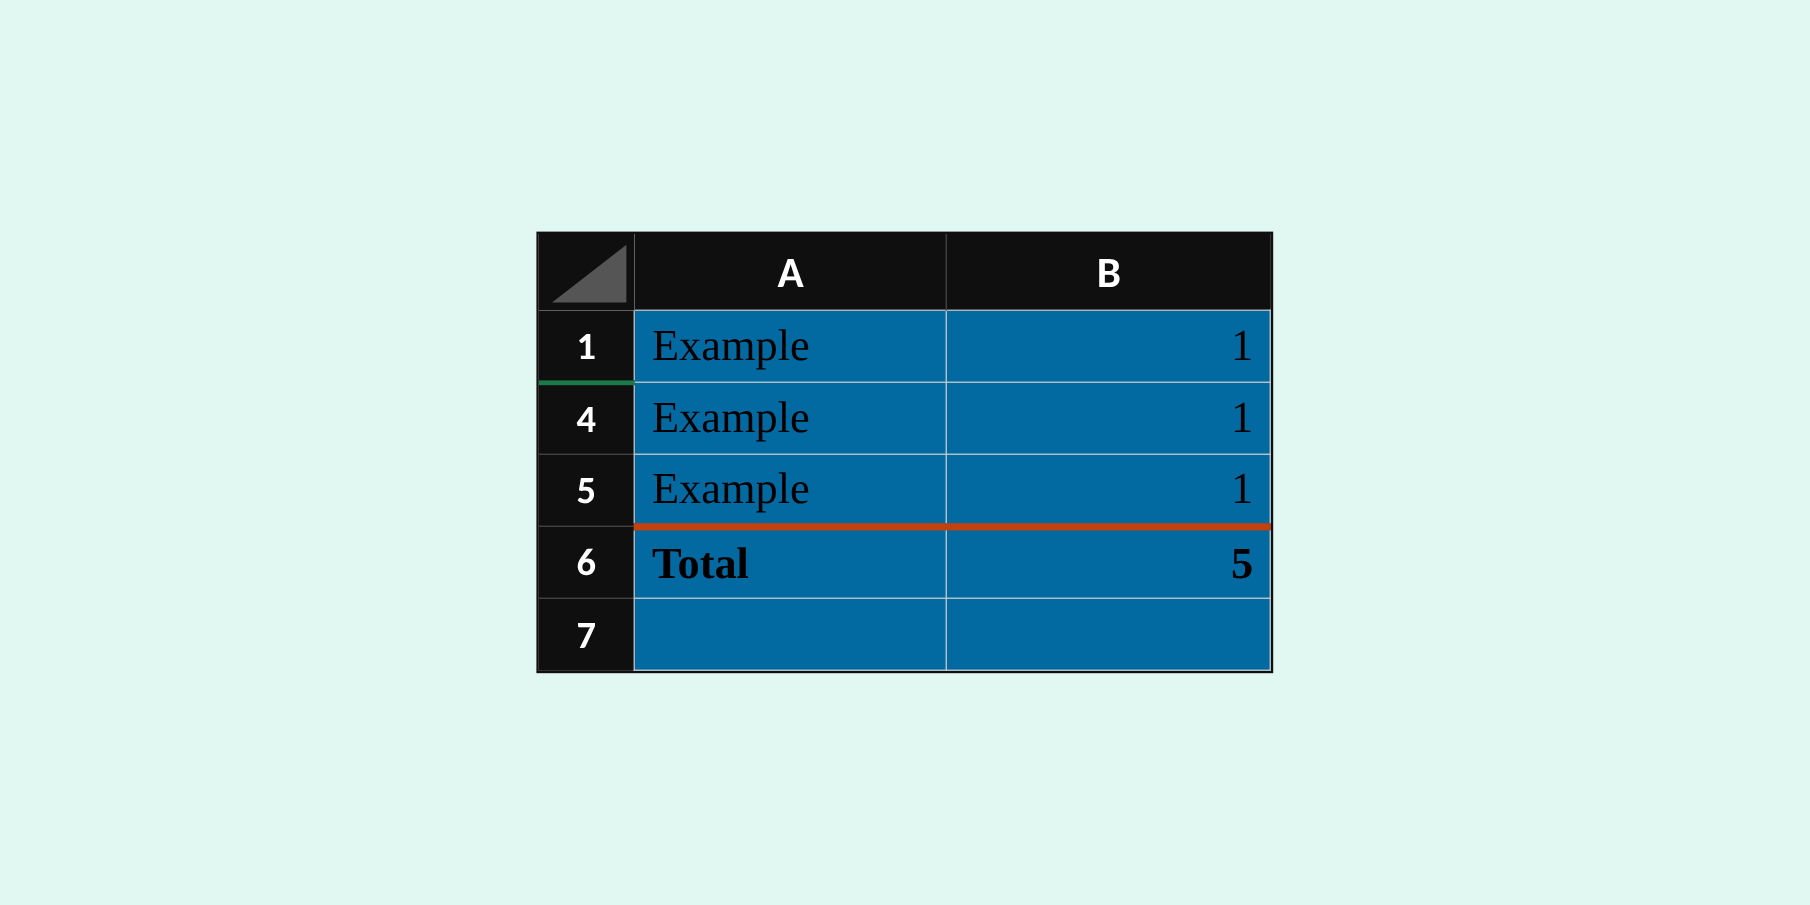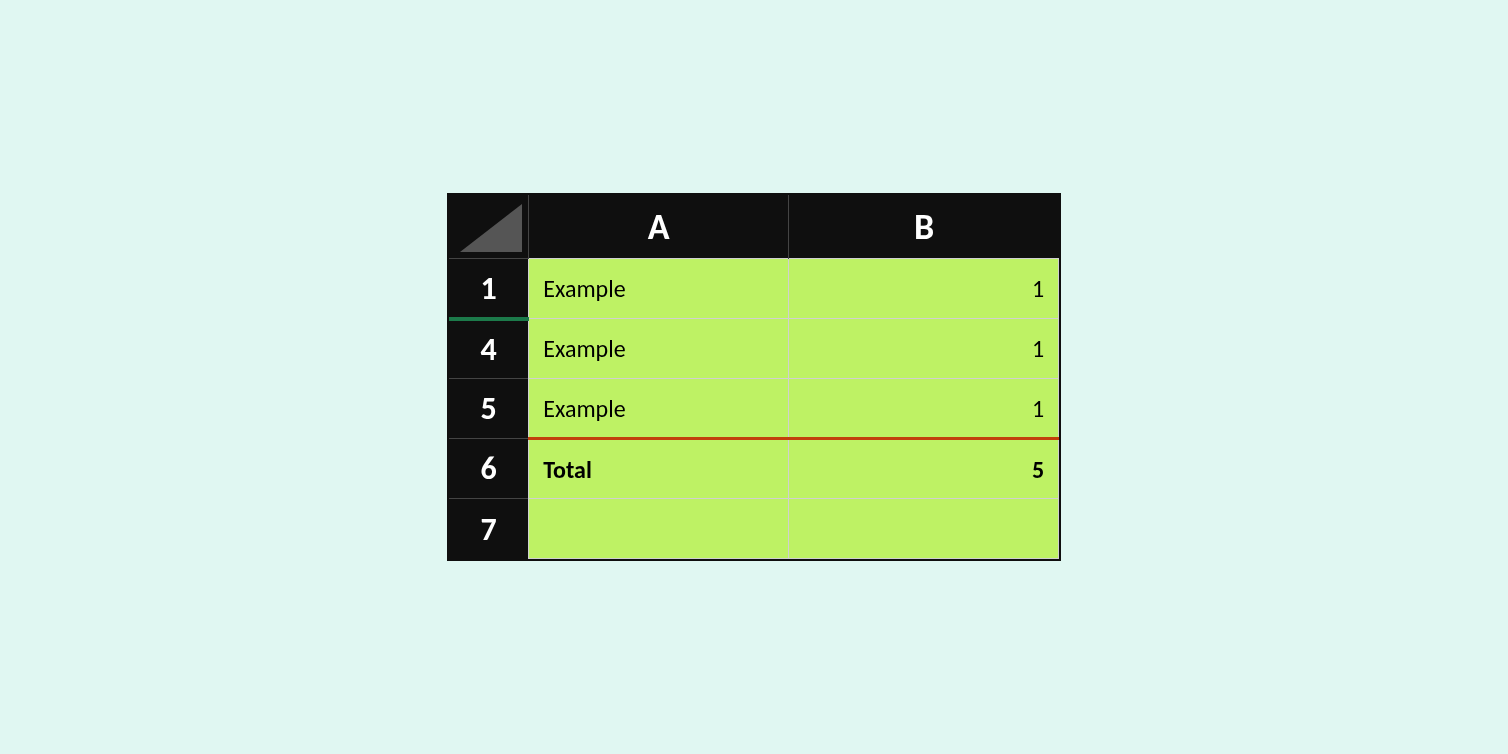--- a/index.html
+++ b/index.html
@@ -62,38 +62,39 @@
       font-size: 32px;
       text-align: center;
       width: 80px;
       height: 60px;
       border-top: 1px solid #444;
     }
     .row-header.active-row {
       border-bottom: 4px solid #1c7a4a;
     }
     .cell {
-      background: #bef264;
-      font-size: 24px;
+      background: #0369a1;
+      font-size: 37px;
       padding: 6px 14px;
       height: 60px;
       border: 1px solid #d0d0d0;
       vertical-align: middle;
+      font-family: Liberation Serif, serif;
     }
     .cell.text {
       text-align: left;
     }
     .cell.num {
       text-align: right;
     }
     .cell.bold {
       font-weight: bold;
     }
     .total-row .cell {
-      border-top: 3px solid #c2410c;
+      border-top: 6px solid #c2410c;
     }
     .last-row .cell {
       height: 44px;
     }
   </style>
 </head>
 <body>
 
 <div class="spreadsheet">
   <table>

